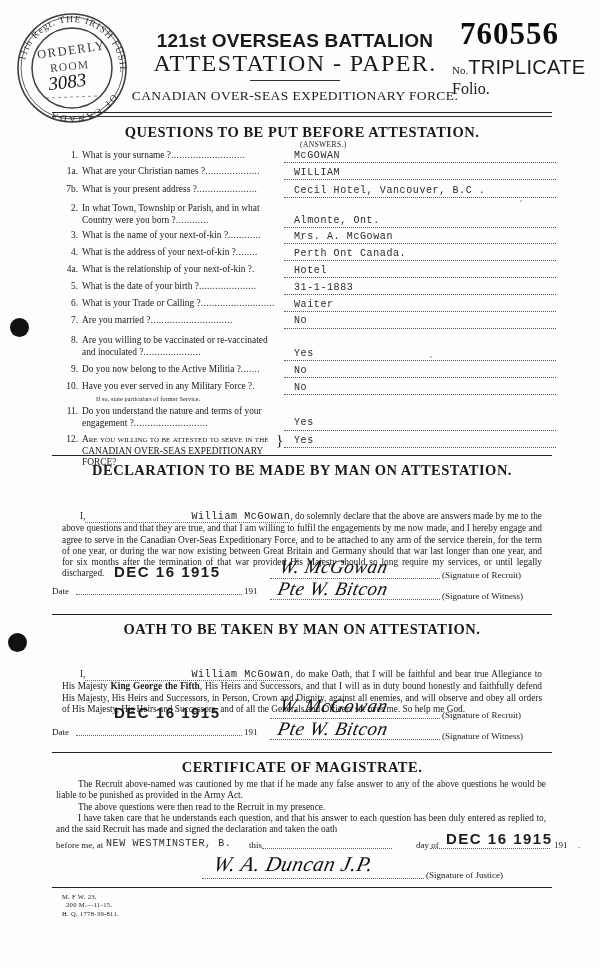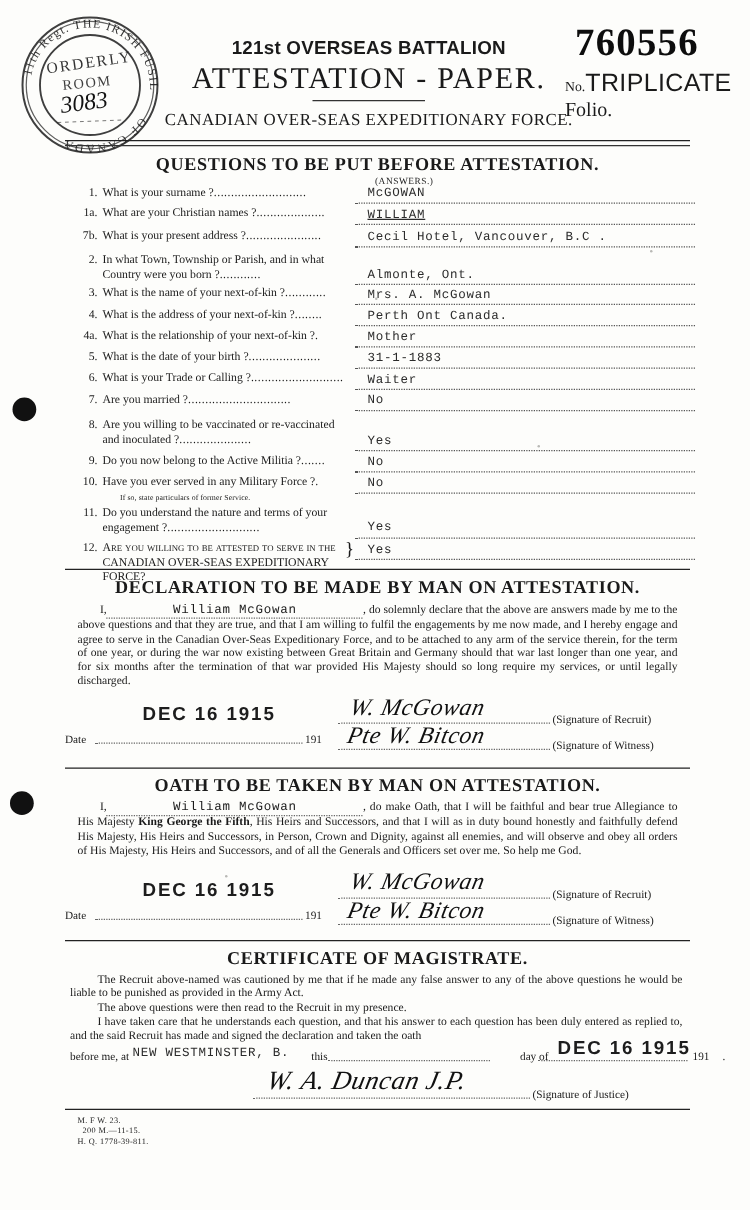--- a/index.html
+++ b/index.html
@@ -53,21 +53,21 @@
   #orderly-stamp {
     left: 6px; top: 2px;
     width: 128px; height: 128px;
   }
   #orderly-stamp svg { display: block; }
 
   
   .hdr-battalion {
     font-family: "Liberation Sans", sans-serif;
     font-weight: bold;
-    font-size: 15px;
+    font-size: 19px;
     letter-spacing: 0.2px;
   }
   .hdr-title {
     font-family: "Liberation Serif", serif;
     font-size: 24px;
     letter-spacing: 1.4px;
   }
   .hdr-force {
     font-family: "Liberation Serif", serif;
     font-size: 13.5px;
@@ -166,25 +166,26 @@
     line-height: 11.3px;
     text-align: justify;
     color: #1a1a1a;
   }
   .body-text b { font-weight: bold; }
   .indent { text-indent: 22px; }
 
   .name-blank {
     display: inline-block;
     min-width: 205px;
-    text-align: center;
+    text-align: right;
     border-bottom: 1px dotted #666;
     font-family: "Liberation Mono", monospace;
     font-size: 10px;
     letter-spacing: 0.6px;
+    margin-top: 28px;
   }
 
   
   .sig-line {
     position: absolute;
     border-bottom: 1px dotted #666;
     height: 0;
   }
   .sig-cap {
     position: absolute;
@@ -276,21 +277,21 @@
       <span class="qnum">1.</span>
       <span class="qtext"><span>What is your surname ?</span><span class="dots-lead">...........................</span></span>
       <span class="ans-line" style="top:12px;"></span>
       <span class="ans-val typed" style="top:0px;">McGOWAN</span>
     </div>
 
     <div class="qrow" style="height:16px; margin-top:2px;">
       <span class="qnum">1a.</span>
       <span class="qtext"><span>What are your Christian names ?</span><span class="dots-lead">....................</span></span>
       <span class="ans-line" style="top:13px;"></span>
-      <span class="ans-val typed" style="top:1px;text-decoration:underline;">WILLIAM</span>
+      <span class="ans-val typed" style="top:1px;">WILLIAM</span>
     </div>
 
     <div class="qrow" style="height:16px; margin-top:2px;">
       <span class="qnum">7b.</span>
       <span class="qtext"><span>What is your present address ?</span><span class="dots-lead">......................</span></span>
       <span class="ans-line" style="top:13px;"></span>
       <span class="ans-val typed" style="top:1px;">Cecil Hotel, Vancouver, B.C .</span>
     </div>
 
     <div class="qrow" style="height:26px; margin-top:3px;">
@@ -311,21 +312,21 @@
       <span class="qnum">4.</span>
       <span class="qtext"><span>What is the address of your next-of-kin ?</span><span class="dots-lead">........</span></span>
       <span class="ans-line" style="top:13px;"></span>
       <span class="ans-val typed" style="top:1px;">Perth  Ont  Canada.</span>
     </div>
 
     <div class="qrow" style="height:16px; margin-top:1px;">
       <span class="qnum">4a.</span>
       <span class="qtext"><span>What is the relationship of your next-of-kin ?.</span></span>
       <span class="ans-line" style="top:13px;"></span>
-      <span class="ans-val typed" style="top:1px;">Mother</span>
+      <span class="ans-val typed" style="top:1px;">Hotel</span>
     </div>
 
     <div class="qrow" style="height:16px; margin-top:1px;">
       <span class="qnum">5.</span>
       <span class="qtext"><span>What is the date of your birth ?</span><span class="dots-lead">.....................</span></span>
       <span class="ans-line" style="top:13px;"></span>
       <span class="ans-val typed" style="top:1px;">31-1-1883</span>
     </div>
 
     <div class="qrow" style="height:16px; margin-top:1px;">

